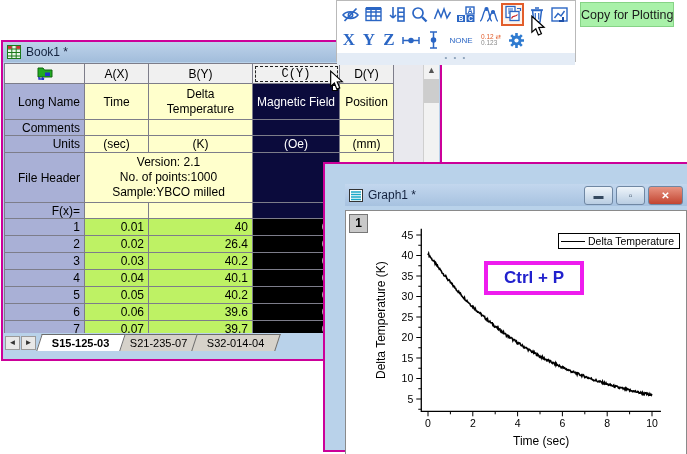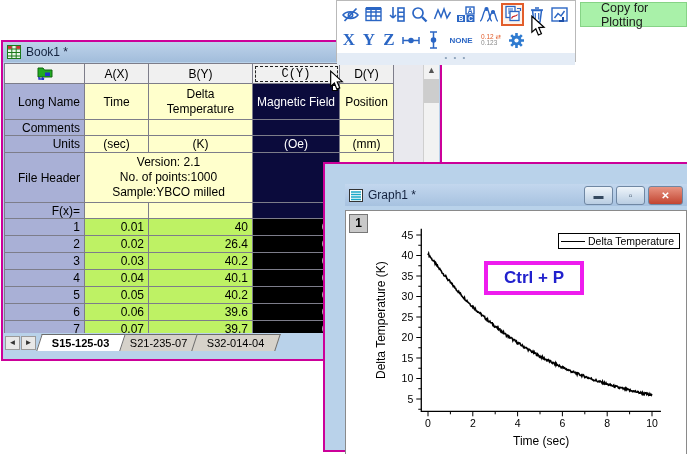--- a/index.html
+++ b/index.html
@@ -39,26 +39,26 @@
   .sheettab>span{display:inline-block;transform:skewX(18deg);}
   .sheettab.active{background:#ffffff;font-weight:bold;z-index:2;}
   
   #minitb{position:absolute;left:336px;top:0;width:240px;height:62px;background:#fff;
       border:1px solid #b9b9b9;box-sizing:border-box;z-index:30;}
   .tbrow{display:flex;align-items:center;height:24px;padding:1px 3px;gap:2px;}
   .tbtn{width:21px;height:21px;display:flex;align-items:center;justify-content:center;
        position:relative;flex:0 0 auto;}
   .tbtn.active{border:2px solid #e25d2b;background:#fdf3ec;width:23px;height:23px;box-sizing:border-box;}
   .xyz{font-family:"Liberation Serif",serif;font-weight:bold;color:#2b66c4;font-size:17px;width:18px;text-align:center;}
-  .nonelbl{font-size:8px;font-weight:bold;color:#2b66c4;letter-spacing:0;}
+  .nonelbl{font-size:8px;font-weight:normal;color:#2b66c4;letter-spacing:0;}
   .fmt{font-size:6.5px;line-height:6.5px;color:#8a8a8a;text-align:left;}
   .fmt .top{color:#e25d2b;}
   .grip{height:12px;background:#e4ecf6;text-align:center;font-size:8px;color:#8aa0b8;line-height:10px;letter-spacing:2px;}
   
-  #tooltip{position:absolute;left:580px;top:2px;height:23px;padding:0 20px;background:#a9f1a9;
+  #tooltip{position:absolute;left:580px;top:2px;height:23px;padding:0 0;background:#a9f1a9;
      border:1px solid #86d386;display:flex;align-items:center;font-size:12.5px;color:#1a1a1a;z-index:31;}
   
   #graphwin{left:323px;top:162px;width:386px;height:290px;border-width:2px;z-index:20;padding:20px;}
   #graphwin .titlebar{height:22px;margin:-0px 0 4px 0;background:linear-gradient(#c3d7ee,#a7c2e0);}
   .winbtns{margin-left:auto;display:flex;gap:3px;}
   .wbtn{width:27px;height:17px;border:1px solid #6f87a3;border-radius:3px;
       background:linear-gradient(#eef4fa,#b9cde2);display:flex;align-items:center;justify-content:center;
       font-size:10px;color:#33485f;}
   .wbtn.close{width:33px;background:linear-gradient(#e89381,#c24430);color:#fff;font-weight:bold;}
   .gclient{position:relative;background:#fff;border:1px solid #8a8a8a;height:250px;overflow:hidden;}

